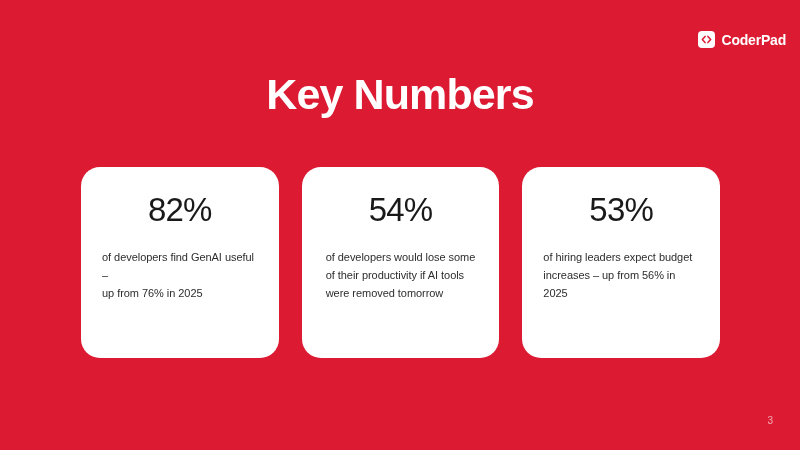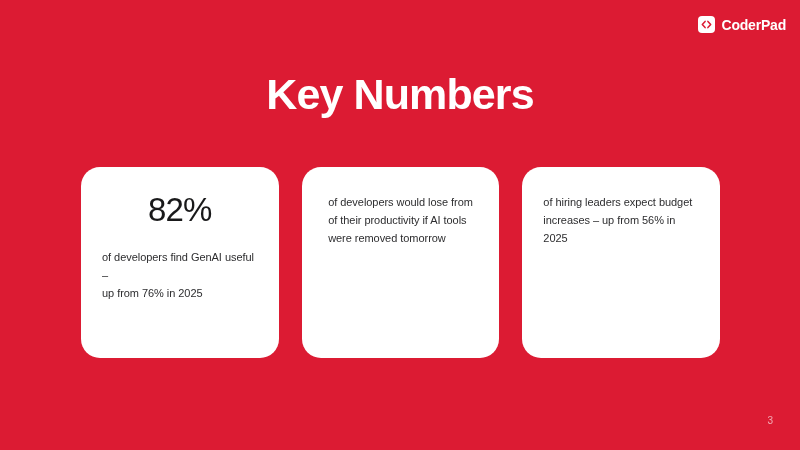--- a/index.html
+++ b/index.html
@@ -13,21 +13,21 @@
     height: 450px;
     background: #DC1B33;
     overflow: hidden;
     font-family: "Liberation Sans", sans-serif;
     -webkit-font-smoothing: antialiased;
   }
 
   
   #brand {
     position: absolute;
-    top: 16px;
+    top: 31px;
     right: 14px;
     display: flex;
     align-items: center;
     gap: 6px;
   }
   #brand-glyph {
     width: 17px;
     height: 17px;
     border-radius: 4px;
     background: #ffffff;
@@ -125,26 +125,28 @@
 
   <div id="cards">
 
     <div class="card">
       <div class="card-stat">82%</div>
       <div class="card-desc">of developers find GenAI useful –
 up from 76% in 2025</div>
     </div>
 
     <div class="card">
-      <div class="card-desc">of developers would lose from
+      <div class="card-stat">54%</div>
+      <div class="card-desc">of developers would lose some
 of their productivity if AI tools
 were removed tomorrow</div>
     </div>
 
     <div class="card">
+      <div class="card-stat">53%</div>
       <div class="card-desc">of hiring leaders expect budget
 increases – up from 56% in 2025</div>
     </div>
 
   </div>
 
   <div id="page-number">3</div>
 
 </div>
 

